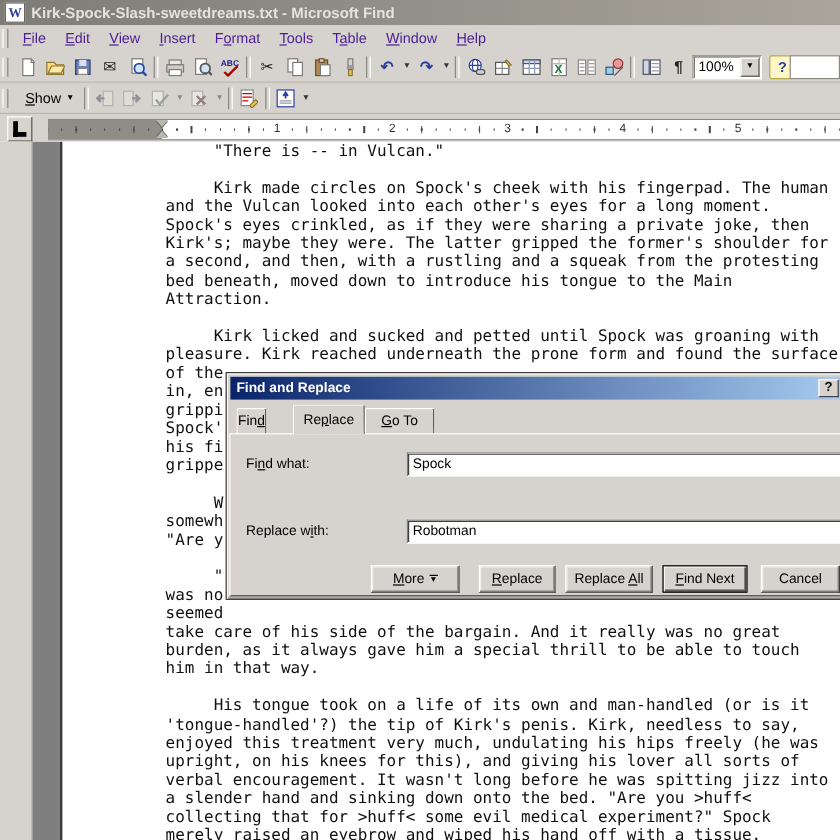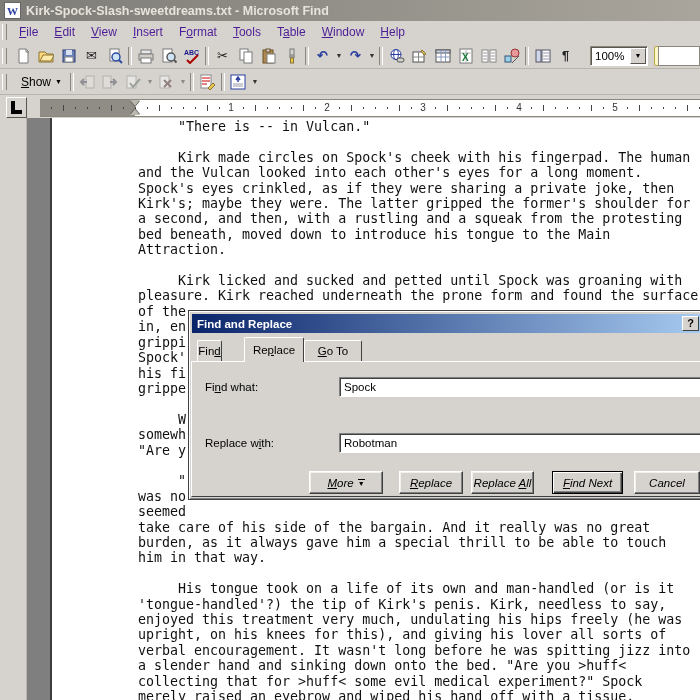--- a/index.html
+++ b/index.html
@@ -76,21 +76,21 @@
   .tab-replace{left:55px;width:60px;top:26px;height:25px;z-index:3;}
   .tab-goto{left:115px;width:58px;}
   .dlg-panel{position:absolute;left:2px;top:50px;width:513px;height:136px;border:1px solid;border-color:#fff #404040 #404040 #fff;box-sizing:border-box;z-index:1;}
   .dlg-label{position:absolute;left:16px;font-size:11.5px;color:#000;z-index:2;}
   .dcombo{position:absolute;left:122px;width:389px;height:20px;background:#fff;border:1px solid;border-color:#808080 #fff #fff #808080;
     box-shadow:inset 1px 1px #404040;font-size:11.5px;display:flex;align-items:center;padding-left:4px;box-sizing:border-box;z-index:2;margin-left:28px;}
   .dcombo .arrowbtn{position:absolute;right:1px;top:1px;width:17px;height:16px;background:#d6d3ce;border:1px solid;
     border-color:#fff #404040 #404040 #fff;font-size:7px;display:flex;align-items:center;justify-content:center;box-sizing:border-box;}
   .dbtn{position:absolute;top:160px;height:23px;background:#d6d3ce;border:1px solid;border-color:#fff #404040 #404040 #fff;
     box-shadow:inset -1px -1px #808080,inset 1px 1px #f2f0ea;font-size:11.5px;display:flex;align-items:center;justify-content:center;
-    gap:4px;box-sizing:border-box;z-index:2;font-style:italic;}
+    gap:4px;box-sizing:border-box;z-index:2;}
   .dbtn.default{border:1px solid #000;box-shadow:inset 1px 1px #fff,inset -1px -1px #404040,inset -2px -2px #808080;}
   .dbtn .morearrow{font-size:7px;border-top:1px solid #000;line-height:8px;margin-top:1px;}
   svg{display:block;}
 </style>
 </head>
 <body>
 
 <div id="screen">
 
   <div class="titlebar">
@@ -238,21 +238,21 @@
       </span>
     <span class="tsep"></span>
     <span class="tbi">
         <svg width="16" height="16">
           <rect x="1" y="2" width="5" height="12" fill="#cdd6ea" stroke="#556"></rect>
           <rect x="7" y="2" width="8" height="12" fill="#fff" stroke="#556"></rect>
           <path d="M8 5h6M8 8h6M8 11h6" stroke="#99a"></path>
         </svg>
       </span>
     <span class="tbi g" style="font-weight:bold;">¶</span>
-    <span class="combo" style="width:58px;margin-left:13px;">
+    <span class="combo" style="width:58px;margin-left:0;">
       <span>100%</span>
       <span class="arrowbtn">▼</span>
     </span>
     <span class="tbi" style="margin-left:6px;background:#fdf6c8;border:1px solid #b8a84a;width:20px;height:18px;border-radius:2px;font-weight:bold;color:#2b3f9e;font-size:12px;">?</span>
     <span class="dd">▼</span>
     <span class="grip"></span>
     <span class="askbox"></span>
   </div>
 
   <div class="tb tb-rev">
@@ -400,21 +400,21 @@
       <span class="arrowbtn">▼</span>
     </div>
 
     <span class="dbtn" style="left:120px;width:74px;">
       <span><span></span><span class="k">M</span><span>ore</span></span>
       <span class="morearrow">▼</span>
     </span>
     <span class="dbtn" style="left:210px;width:64px;">
       <span><span></span><span class="k">R</span><span>eplace</span></span>
     </span>
-    <span class="dbtn" style="left:282px;width:63px;">
+    <span class="dbtn" style="left:282px;width:73px;">
       <span><span>Replace </span><span class="k">A</span><span>ll</span></span>
     </span>
     <span class="dbtn default" style="left:363px;width:71px;">
       <span><span></span><span class="k">F</span><span>ind Next</span></span>
     </span>
     <span class="dbtn" style="left:445px;width:66px;">
       <span><span>Cancel</span><span class="k"></span><span></span></span>
     </span>
   </div>
 

